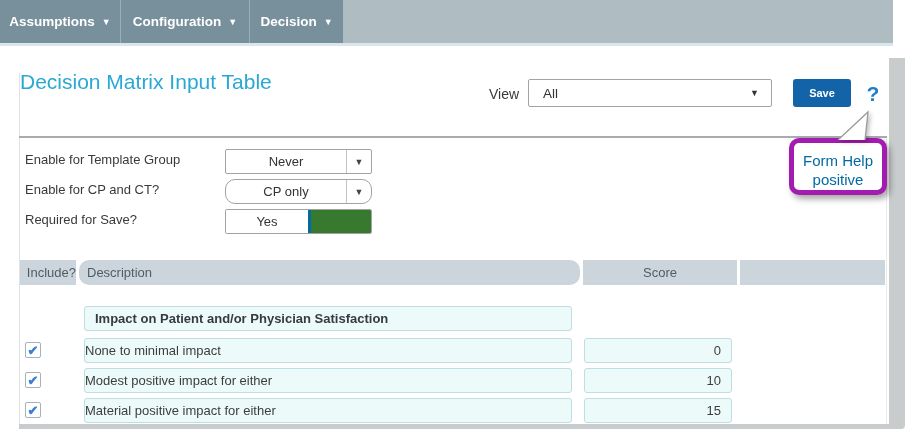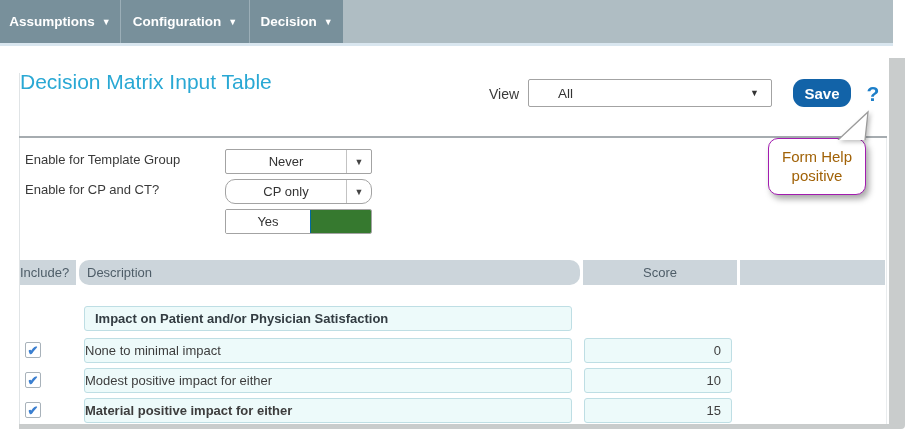--- a/index.html
+++ b/index.html
@@ -19,51 +19,51 @@
   .shadow-right  { position:absolute; left:889px; top:58px; width:16px; height:371px; background:#C9CCCC; border-radius:0 0 4px 0; }
   .shadow-bottom { position:absolute; left:19px; top:424px; width:870px; height:5px; background:#C9CCCC; }
   .edge-left  { position:absolute; left:19px; top:73px; width:1px; height:351px; background:#E0E4E6; }
   .edge-right { position:absolute; left:886px; top:137px; width:1px; height:287px; background:#E9ECEE; }
   .divider { position:absolute; left:19px; top:136px; width:868px; height:2px; background:#A6ACB0; }
 
   
   .page-title { position:absolute; left:20px; top:70px; font-size:21px; color:#29A8D4; }
   .view-label { position:absolute; left:489px; top:86px; font-size:14px; color:#3A3A3A; }
   .view-select { position:absolute; left:528px; top:79px; width:244px; height:28px; background:#fff;
-                 border:1px solid #A3A3A3; border-radius:2px; display:flex; align-items:center; cursor:pointer;padding-left:15px; }
+                 border:1px solid #A3A3A3; border-radius:2px; display:flex; align-items:center; cursor:pointer; }
   .view-select .val { flex:1; padding-left:14px; font-size:13.5px; color:#333; }
   .view-select .caret { font-size:9px; color:#333; padding-right:12px; }
   .save-btn { position:absolute; left:793px; top:79px; width:58px; height:28px; background:#1263A8; color:#fff;
-              font-size:15px; font-weight:700; border:none; border-radius:11px; cursor:pointer;
+              font-size:11px; font-weight:700; border:none; border-radius:3px; cursor:pointer;
               display:flex; align-items:center; justify-content:center; }
   .help-q { position:absolute; left:861px; top:80px; width:24px; height:28px; color:#1D7FC9;
             font-size:21px; font-weight:700; text-align:center; line-height:28px; cursor:pointer; }
 
   
-  .tip-bubble { position:absolute; left:768px; top:138px; width:98px; height:57px; background:#fff;
-                border:1px solid #a21caf; border-radius:10px; box-shadow:3px 4px 6px rgba(0,0,0,.35);
-                text-align:center; padding-top:8px; font-size:15px; line-height:19px; color:#a16207; z-index:5; }
+  .tip-bubble { position:absolute; left:789px; top:138px; width:98px; height:57px; background:#fff;
+                border:5px solid #a21caf; border-radius:10px; box-shadow:3px 4px 6px rgba(0,0,0,.35);
+                text-align:center; padding-top:8px; font-size:15px; line-height:19px; color:#0369a1; z-index:5; }
   .tip-pointer { position:absolute; left:826px; top:105px; z-index:6; filter:drop-shadow(2px 2px 2px rgba(0,0,0,.25)); }
 
   
   .frm-label { position:absolute; left:25px; font-size:13px; color:#3A3A3A; line-height:14px; }
   .dd { position:absolute; left:225px; width:147px; height:25px; background:#fff; border:1px solid #A3A3A3;
         border-radius:2px; display:flex; cursor:pointer; }
   .dd .val { flex:1; display:flex; align-items:center; justify-content:center; font-size:13px; color:#333; }
   .dd .arrow { width:25px; border-left:1px solid #C3C3C3; display:flex; align-items:center; justify-content:center;
                font-size:9px; color:#444; }
   .toggle { position:absolute; left:225px; top:209px; width:147px; height:25px; border:1px solid #A3A3A3;
             border-radius:2px; display:flex; overflow:hidden; cursor:pointer; }
   .toggle .on-label { width:85px; background:#fff; display:flex; align-items:center; justify-content:center;
-                      font-size:13px; color:#333; border-right:1px solid #0369a1; }
+                      font-size:13px; color:#333; border-right:3px solid #0369a1; }
   .toggle .off-side { flex:1; background:#36792F; }
 
   
   .th { position:absolute; top:260px; height:25px; background:#CCD5DB; font-size:13px; color:#4E5D68; line-height:25px; }
-  .th.include { left:20px;  width:56px;  text-align:left; }
+  .th.include { left:20px;  width:56px;  text-align:right; }
   .th.desc    { left:79px;  width:501px; padding-left:8px;border-radius:10px; }
   .th.score   { left:583px; width:154px; text-align:center; }
   .th.blank   { left:740px; width:145px; }
 
   .cellbox { position:absolute; background:#EDFAFA; border:1px solid #BEDEE4; border-radius:3px;
              font-size:13px; color:#3D3D3D; line-height:23px; }
   .section-box { left:84px; top:306px; width:488px; height:25px; padding-left:10px; font-weight:700; color:#333C42; }
   .desc-box  { left:84px;  width:488px; height:25px; }
   .score-box { left:584px; width:148px; height:25px; padding-right:10px; text-align:right; }
   .chk { position:absolute; left:25px; width:16px; height:16px; background:#fff; border:1px solid #A8B2BA;
@@ -120,20 +120,21 @@
     <span class="val">Never</span>
     <span class="arrow">▼</span>
   </div>
 
   <div class="frm-label" style="top:183px;">Enable for CP and CT?</div>
   <div class="dd" style="top:179px;border-radius:10px;">
     <span class="val">CP only</span>
     <span class="arrow">▼</span>
   </div>
 
+  <div class="frm-label" style="top:213px;">Required for Save?</div>
   <div class="toggle">
     <span class="on-label">Yes</span>
     <span class="off-side"></span>
   </div>
 
   <div class="th include">Include?</div>
   <div class="th desc">Description</div>
   <div class="th score">Score</div>
   <div class="th blank"></div>
 
@@ -147,16 +148,16 @@
 
   <div class="chk" style="top:372px;">
     <span>✔</span>
   </div>
   <div class="cellbox desc-box" style="top:368px;">Modest positive impact for either</div>
   <div class="cellbox score-box" style="top:368px;">10</div>
 
   <div class="chk" style="top:402px;">
     <span>✔</span>
   </div>
-  <div class="cellbox desc-box" style="top:398px;font-weight:bold;">Material positive impact for either</div>
+  <div class="cellbox desc-box" style="top:398px;">Material positive impact for either</div>
   <div class="cellbox score-box" style="top:398px;">15</div>
 
 </div>
 
 </body></html>

